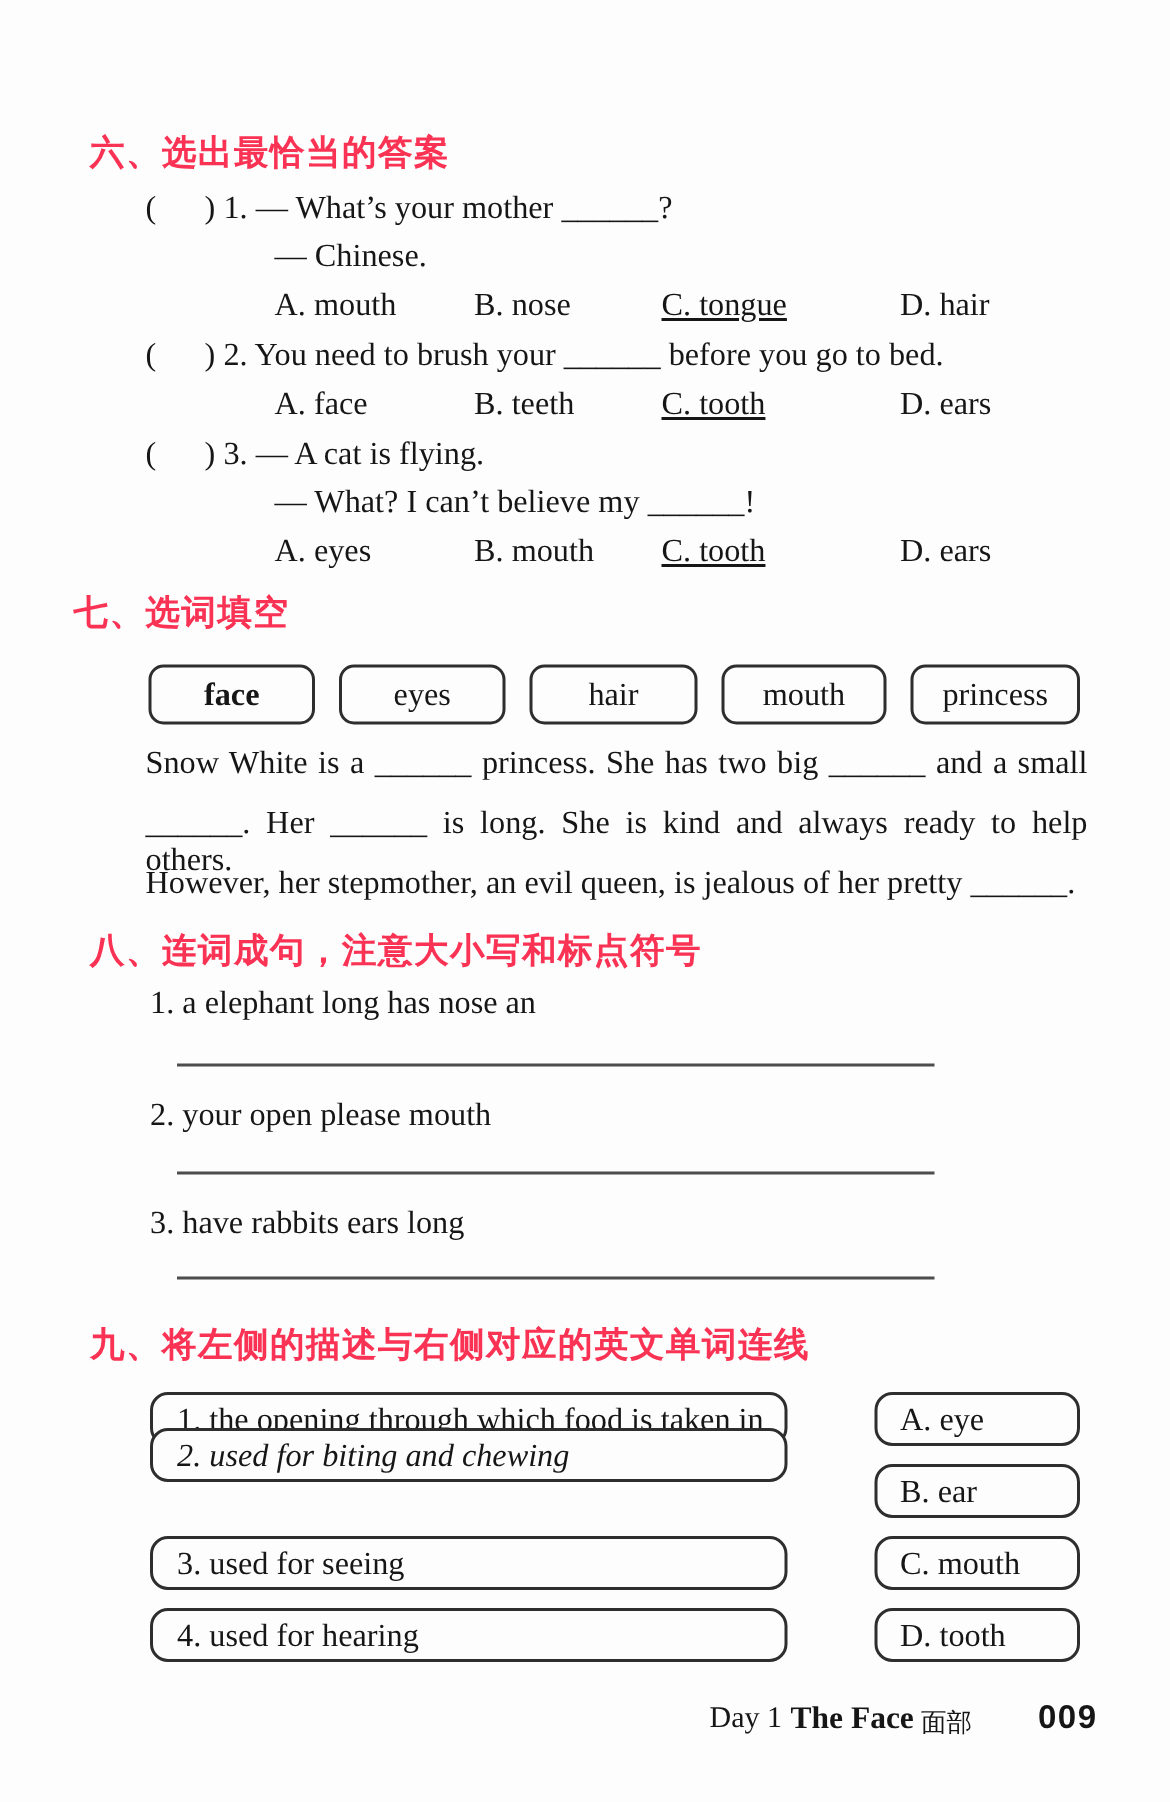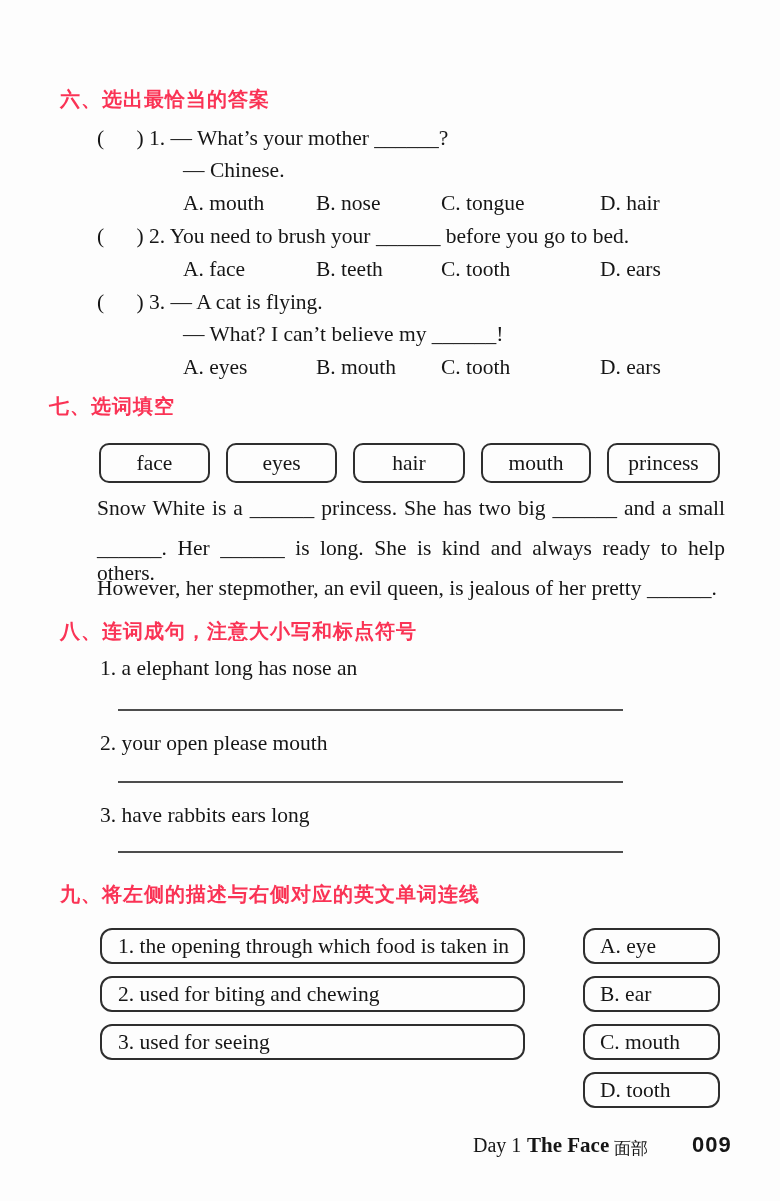--- a/index.html
+++ b/index.html
@@ -9,28 +9,28 @@
     margin:0 auto;
     background:#fdfdfd;
     font-family:"Liberation Serif", serif;
     color:#161616;
     overflow:hidden;
   }
   .abs { position:absolute; }
   .heading {
     font-family:"Liberation Sans", sans-serif;
     font-weight:bold;
-    font-size:20px;
+    font-size:23px;
     letter-spacing:1px;
     color: var(--accent, #fa3355);
     white-space:pre;
   }
   .body-line { font-size:21.5px; white-space:pre; }
   .opt { font-size:21.5px; white-space:pre; }
-  .opt-a { left:183px; } .opt-b { left:316px; } .opt-c { left:441px; } .opt-d { left:600px; }
+  .opt-a { left:183px; } .opt-b { left:316px; } .opt-c { left:441px;text-decoration:underline; } .opt-d { left:600px; }
   .wb-box {
     position:absolute; top:443px; height:40px;
     border:2px solid #2e2e2e; border-radius:10px;
     display:flex; align-items:center; justify-content:center;
     font-size:21.5px; background:#fdfdfd; box-sizing:border-box;
   }
   .para-line { position:absolute; left:97px; width:628px; font-size:21.5px; }
   .just { text-align:justify; text-align-last:justify; }
   .rule {
     position:absolute; left:118px; width:505px; height:0;
@@ -71,21 +71,21 @@
 
   <div class="abs body-line" style="left:97px; top:290px;">(      ) 3. — A cat is flying.</div>
   <div class="abs body-line" style="left:183px; top:322px;">— What? I can’t believe my ______!</div>
   <div class="abs opt opt-a" style="top:355px;">A. eyes</div>
   <div class="abs opt opt-b" style="top:355px;">B. mouth</div>
   <div class="abs opt opt-c" style="top:355px;">C. tooth</div>
   <div class="abs opt opt-d" style="top:355px;">D. ears</div>
 
   <div class="abs heading" style="left:49px; top:393px;">七、选词填空</div>
 
-  <div class="wb-box" style="left:99px;  width:111px;">face</div>
+  <div class="wb-box" style="left:99px;  width:111px;font-weight:bold;">face</div>
   <div class="wb-box" style="left:226px; width:111px;">eyes</div>
   <div class="wb-box" style="left:481px; width:110px;">mouth</div>
   <div class="wb-box" style="left:353px; width:112px;">hair</div>
   <div class="wb-box" style="left:607px; width:113px;">princess</div>
 
   <div class="para-line just" style="top:536px;">______. Her ______ is long. She is kind and always ready to help others.</div>
   <div class="para-line just" style="top:496px;">Snow White is a ______ princess. She has two big ______ and a small</div>
   <div class="para-line" style="top:576px;">However, her stepmother, an evil queen, is jealous of her pretty ______.</div>
 
   <div class="abs heading" style="left:60px; top:618px;">八、连词成句，注意大小写和标点符号</div>
@@ -97,26 +97,27 @@
   <div class="rule" style="top:781px;"></div>
 
   <div class="abs body-line" style="left:100px; top:803px;">3. have rabbits ears long</div>
   <div class="rule" style="top:851px;"></div>
 
   <div class="abs heading" style="left:60px; top:881px;">九、将左侧的描述与右侧对应的英文单词连线</div>
 
   <div class="match-box match-left" style="top:928px;">1. the opening through which food is taken in</div>
   <div class="match-box match-right" style="top:928px;">A. eye</div>
 
-  <div class="match-box match-left" style="top:976px;">2. used for biting and chewing</div>
+  <div class="match-box match-left" style="top:952px;font-style:italic;">2. used for biting and chewing</div>
   <div class="match-box match-right" style="top:976px;">B. ear</div>
 
   <div class="match-box match-left" style="top:1024px;">3. used for seeing</div>
   <div class="match-box match-right" style="top:1024px;">C. mouth</div>
 
+  <div class="match-box match-left" style="top:1072px;">4. used for hearing</div>
   <div class="match-box match-right" style="top:1072px;">D. tooth</div>
 
   <div class="abs footer-text" style="left:473px; top:1134px;">Day 1</div>
   <div class="abs footer-bold" style="left:527px; top:1133px;">The Face</div>
   <div class="abs footer-zh" style="left:614px; top:1137px;">面部</div>
   <div class="abs footer-num" style="left:692px; top:1132px;">009</div>
 
 </div>
 
 </body></html>

